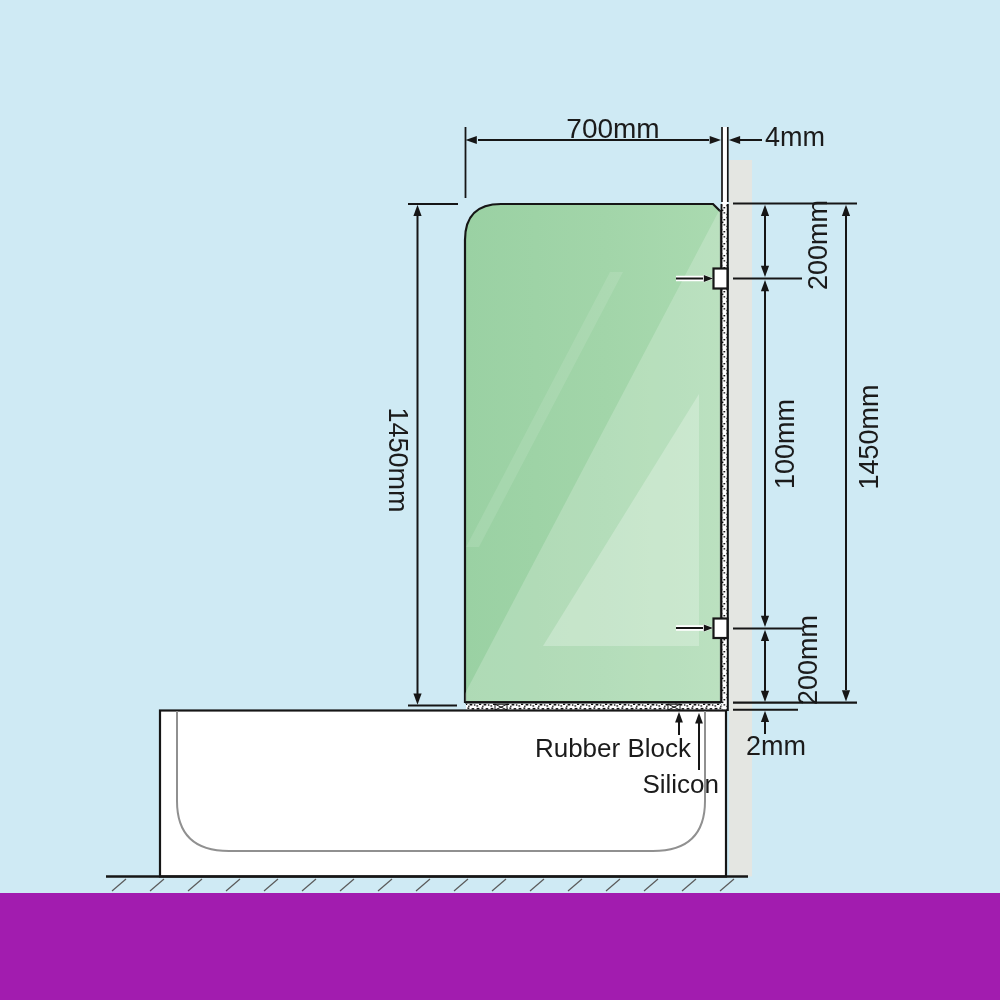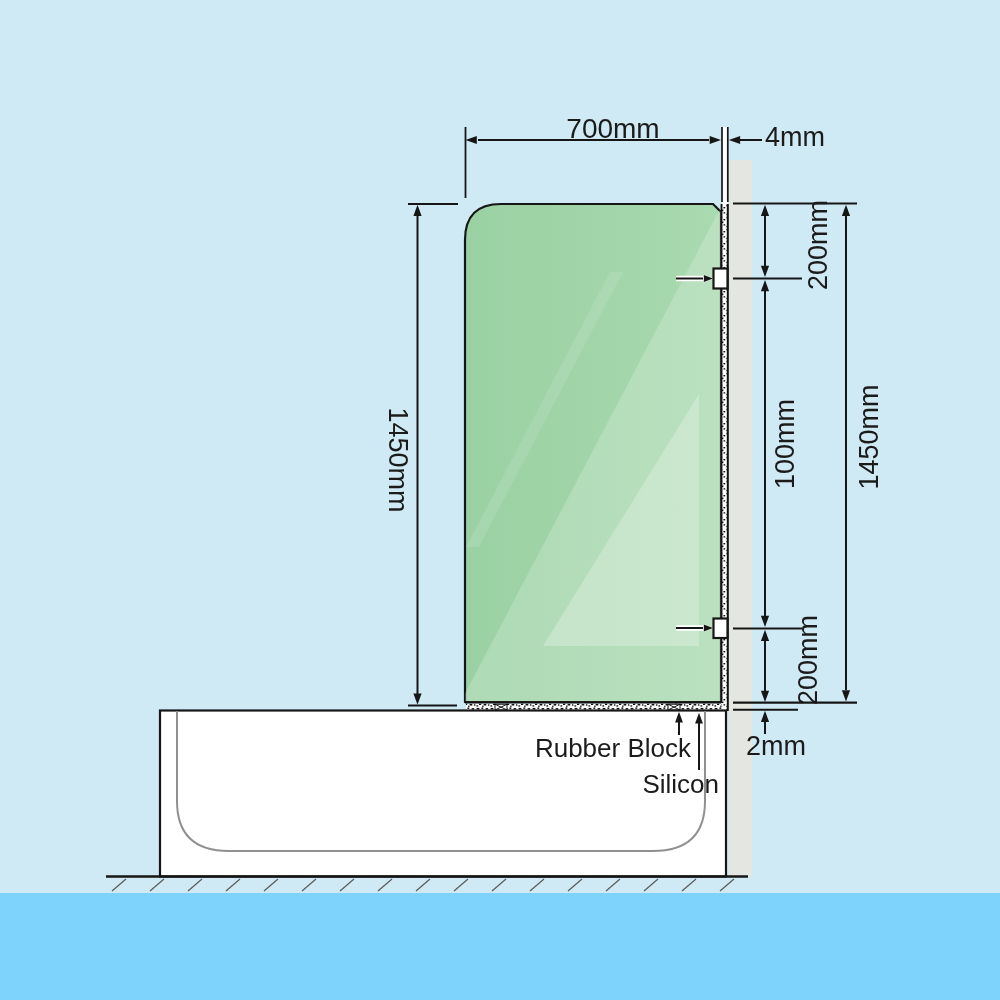--- a/index.html
+++ b/index.html
@@ -1,16 +1,16 @@
 <!DOCTYPE html>
 <html><head>
 <meta charset="utf-8">
 <style>
   html,body{margin:0;padding:0;background:#ffffff;}
-  .page{position:relative;width:1000px;height:1000px;background:#7dd3fc;overflow:hidden;}
+  .page{position:relative;width:1000px;height:1000px;background:#a21caf;overflow:hidden;}
   svg{display:block;}
   text{font-family:"Liberation Sans",sans-serif;fill:#1b1b1b;}
 </style>
 </head>
 <body>
 <div class="page">
 <svg width="1000" height="1000" viewBox="0 0 1000 1000">
 <defs>
   <linearGradient id="glassGrad" x1="0" y1="0" x2="1" y2="0">
     <stop offset="0" stop-color="#9ad1a3"></stop>

